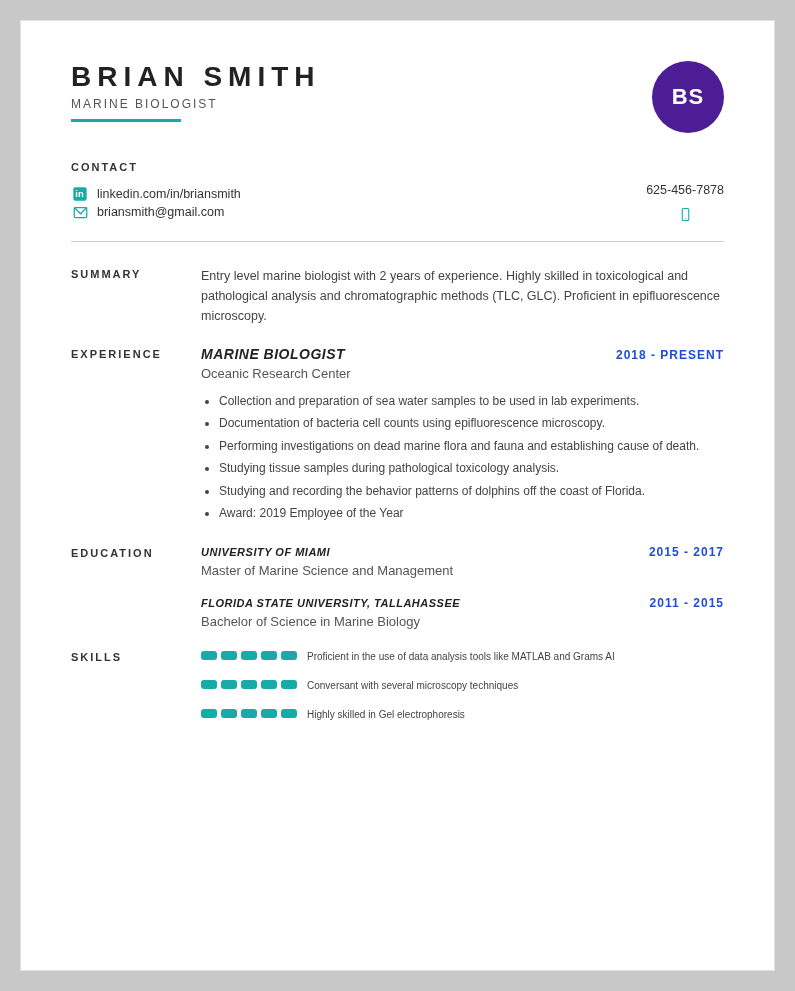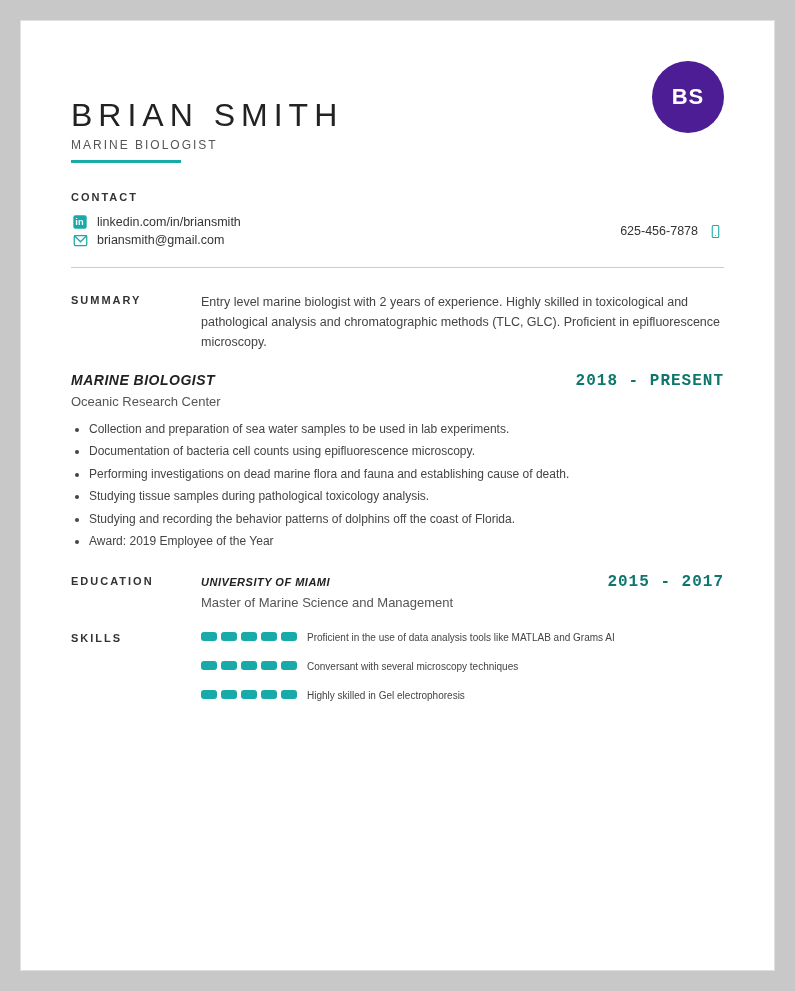--- a/index.html
+++ b/index.html
@@ -22,26 +22,25 @@
     }
     
     .header {
       display: flex;
       justify-content: space-between;
       align-items: flex-start;
       margin-bottom: 28px;
     }
     .header-left {}
     .name {
-      font-size: 32px;
-      font-weight: 400;
+      font-size: 28px;
+      font-weight: 700;
       letter-spacing: 6px;
       color: #222222;
       text-transform: uppercase;
-      margin-top: 36px;
     }
     .title {
       font-size: 12px;
       letter-spacing: 2px;
       color: #555555;
       text-transform: uppercase;
       margin-top: 4px;
       margin-bottom: 8px;
     }
     .title-underline {
@@ -99,20 +98,21 @@
       align-items: center;
       justify-content: center;
       flex-shrink: 0;
     }
     .contact-right {
       display: flex;
       align-items: center;
       gap: 8px;
       font-size: 12.5px;
       color: #333;
+      flex-direction: column;
     }
     .divider {
       border: none;
       border-top: 1px solid #cccccc;
       margin: 18px 0 24px 0;
     }
     
     .main-content {
       display: flex;
       flex-direction: column;
@@ -144,26 +144,25 @@
       color: #222;
       letter-spacing: 0.5px;
     }
     .job-header {
       display: flex;
       justify-content: space-between;
       align-items: baseline;
       margin-bottom: 4px;
     }
     .date-range {
-      font-size: 16px;
+      font-size: 12px;
       font-weight: 700;
-      color: #0f766e;
+      color: #1d4ed8;
       letter-spacing: 1px;
       text-transform: uppercase;
-      font-family: Liberation Mono, monospace;
     }
     .company-name {
       font-size: 13px;
       color: #555;
       margin-bottom: 10px;
     }
     .bullet-list {
       list-style: disc;
       padding-left: 18px;
       font-size: 12px;
@@ -286,20 +285,23 @@
     <div class="content-row">
       <div class="left-col">
         <div class="section-label">SUMMARY</div>
       </div>
       <div class="right-col">
         <p class="summary-text">Entry level marine biologist with 2 years of experience. Highly skilled in toxicological and pathological analysis and chromatographic methods (TLC, GLC). Proficient in epifluorescence microscopy.</p>
       </div>
     </div>
 
     <div class="content-row">
+      <div class="left-col">
+        <div class="section-label">EXPERIENCE</div>
+      </div>
       <div class="right-col">
         <div class="job-header">
           <span class="job-title">MARINE BIOLOGIST</span>
           <span class="date-range">2018 - PRESENT</span>
         </div>
         <div class="company-name">Oceanic Research Center</div>
         <ul class="bullet-list">
           <li>Collection and preparation of sea water samples to be used in lab experiments.</li>
           <li>Documentation of bacteria cell counts using epifluorescence microscopy.</li>
           <li>Performing investigations on dead marine flora and fauna and establishing cause of death.</li>
@@ -315,20 +317,27 @@
         <div class="section-label">EDUCATION</div>
       </div>
       <div class="right-col">
         <div class="edu-block">
           <div class="job-header">
             <span class="edu-title">UNIVERSITY OF MIAMI</span>
             <span class="date-range">2015 - 2017</span>
           </div>
           <div class="edu-degree">Master of Marine Science and Management</div>
         </div>
+        <div class="edu-block" style="margin-top: 18px;">
+          <div class="job-header">
+            <span class="edu-title">FLORIDA STATE UNIVERSITY, TALLAHASSEE</span>
+            <span class="date-range">2011 - 2015</span>
+          </div>
+          <div class="edu-degree">Bachelor of Science in Marine Biology</div>
+        </div>
       </div>
     </div>
 
     <div class="content-row">
       <div class="left-col">
         <div class="section-label">SKILLS</div>
       </div>
       <div class="right-col">
         <div class="skill-row">
           <div class="skill-dots">

